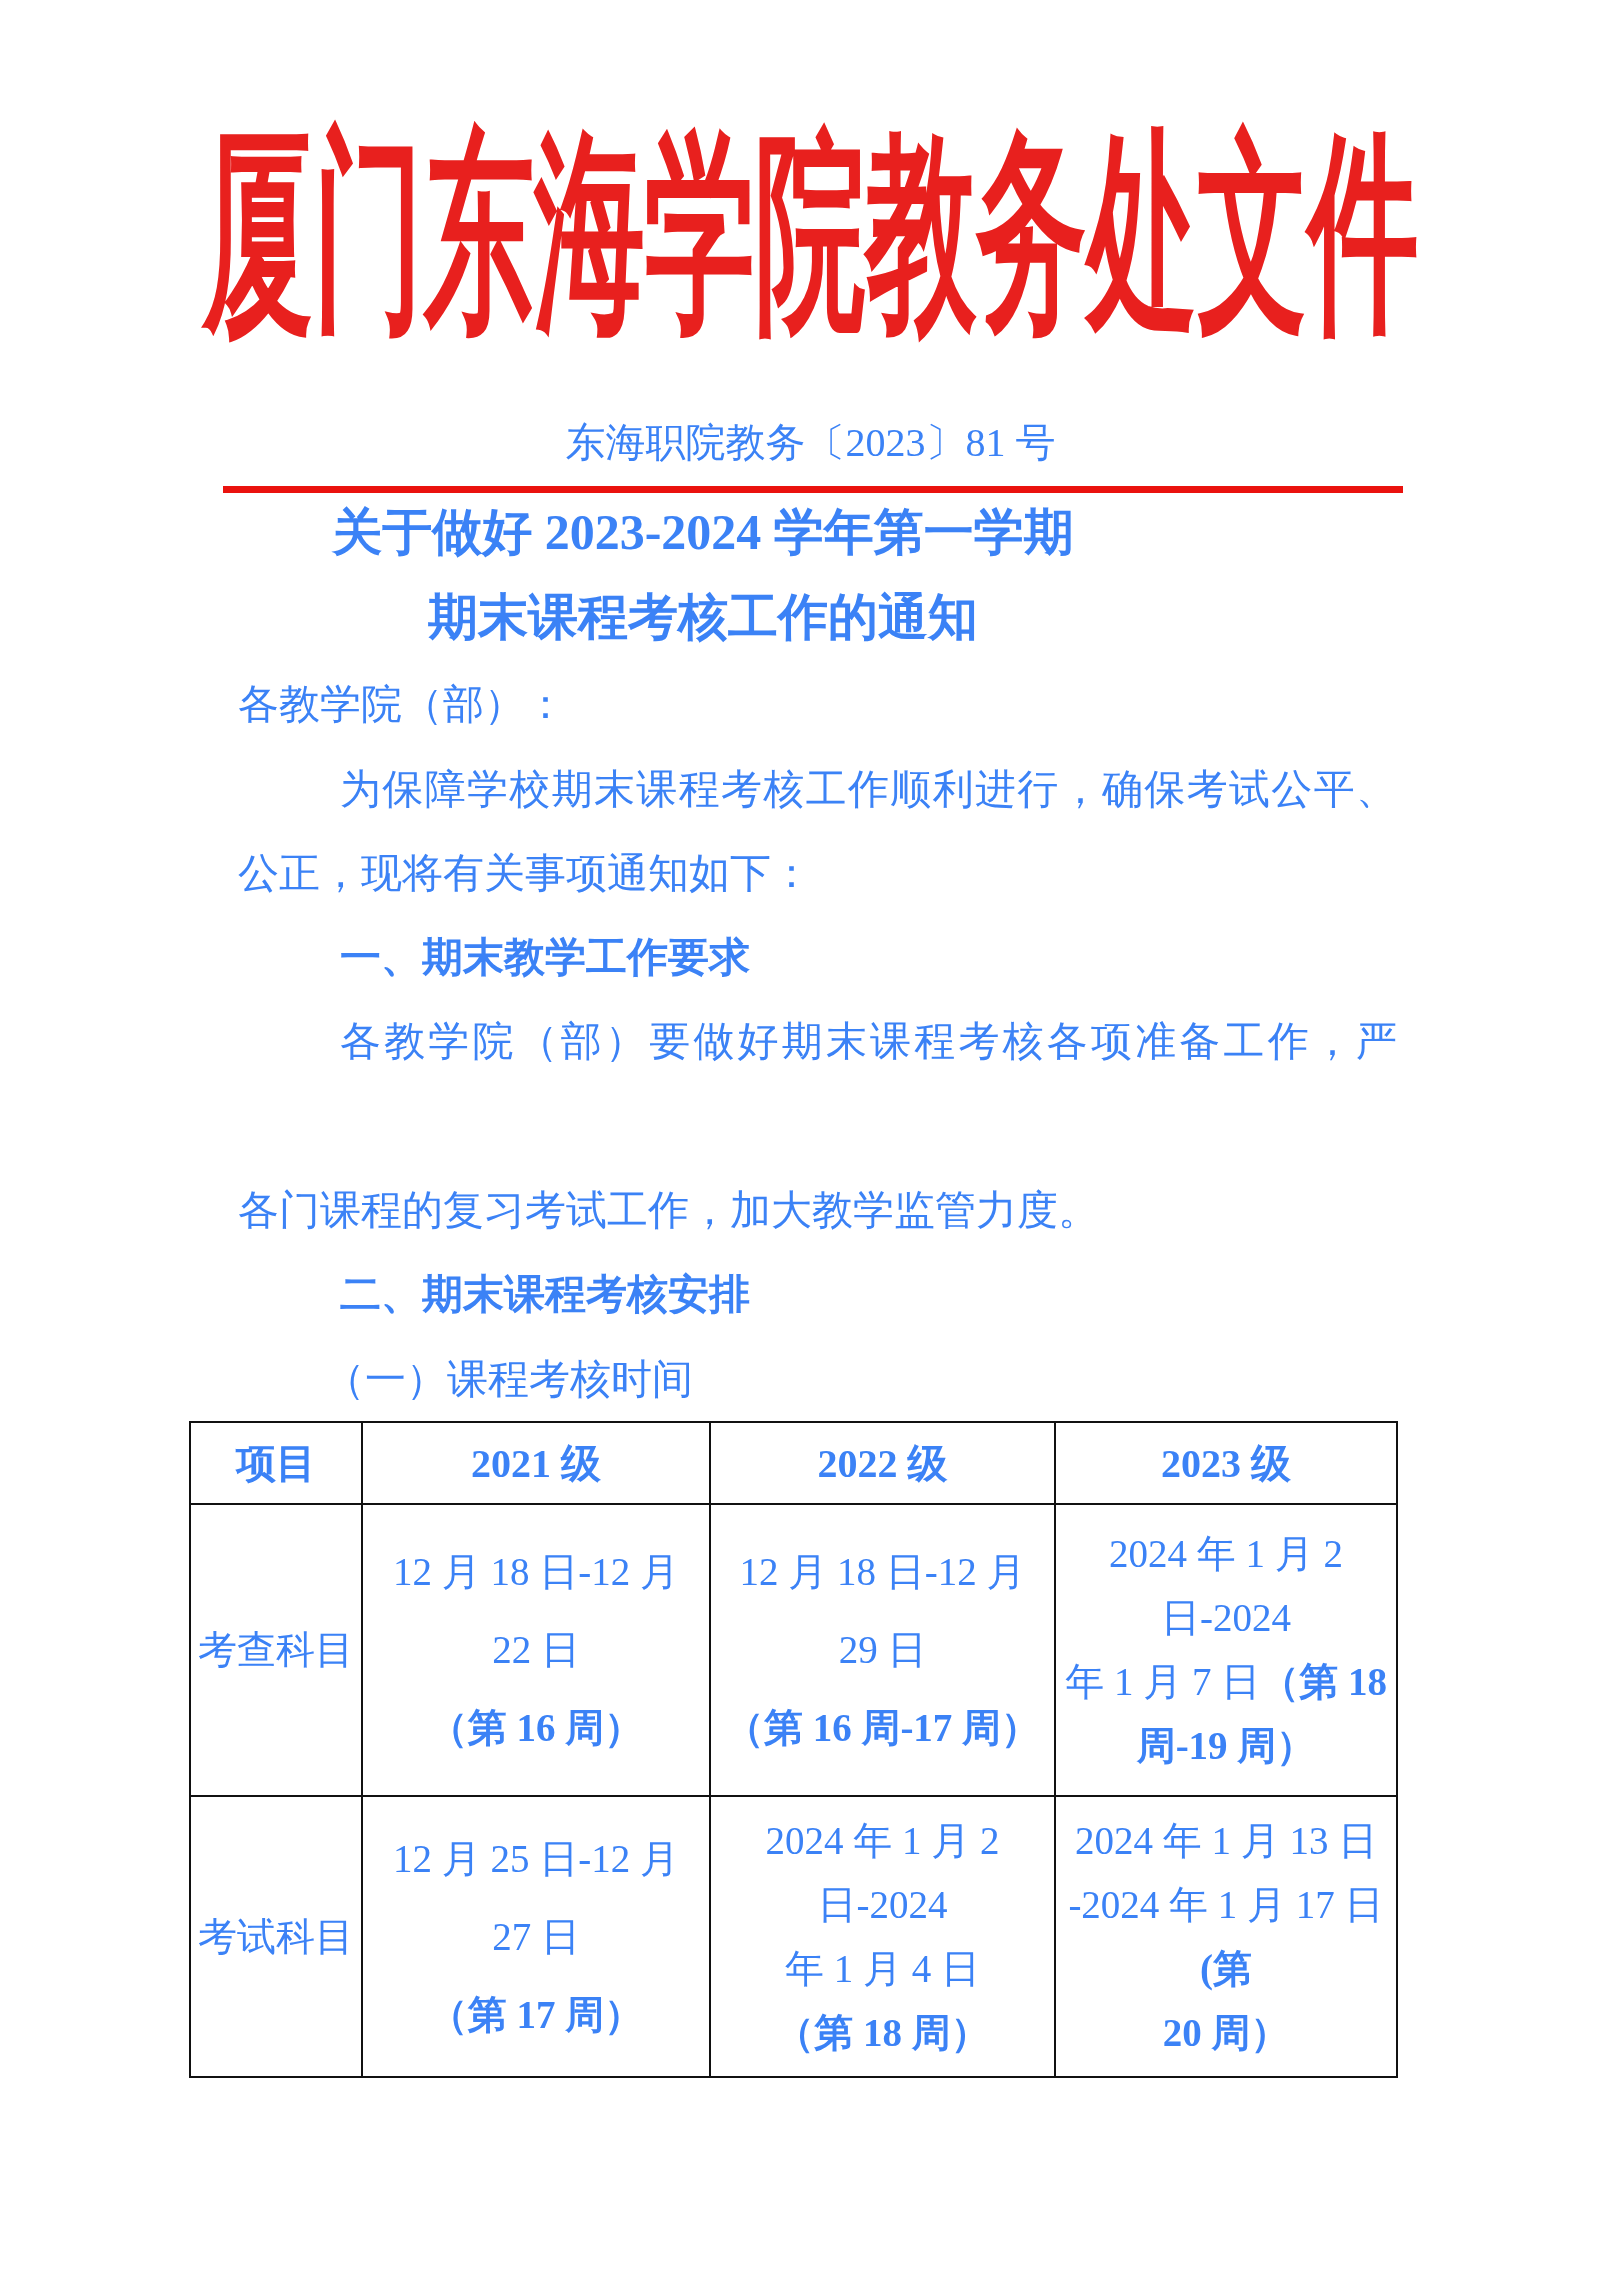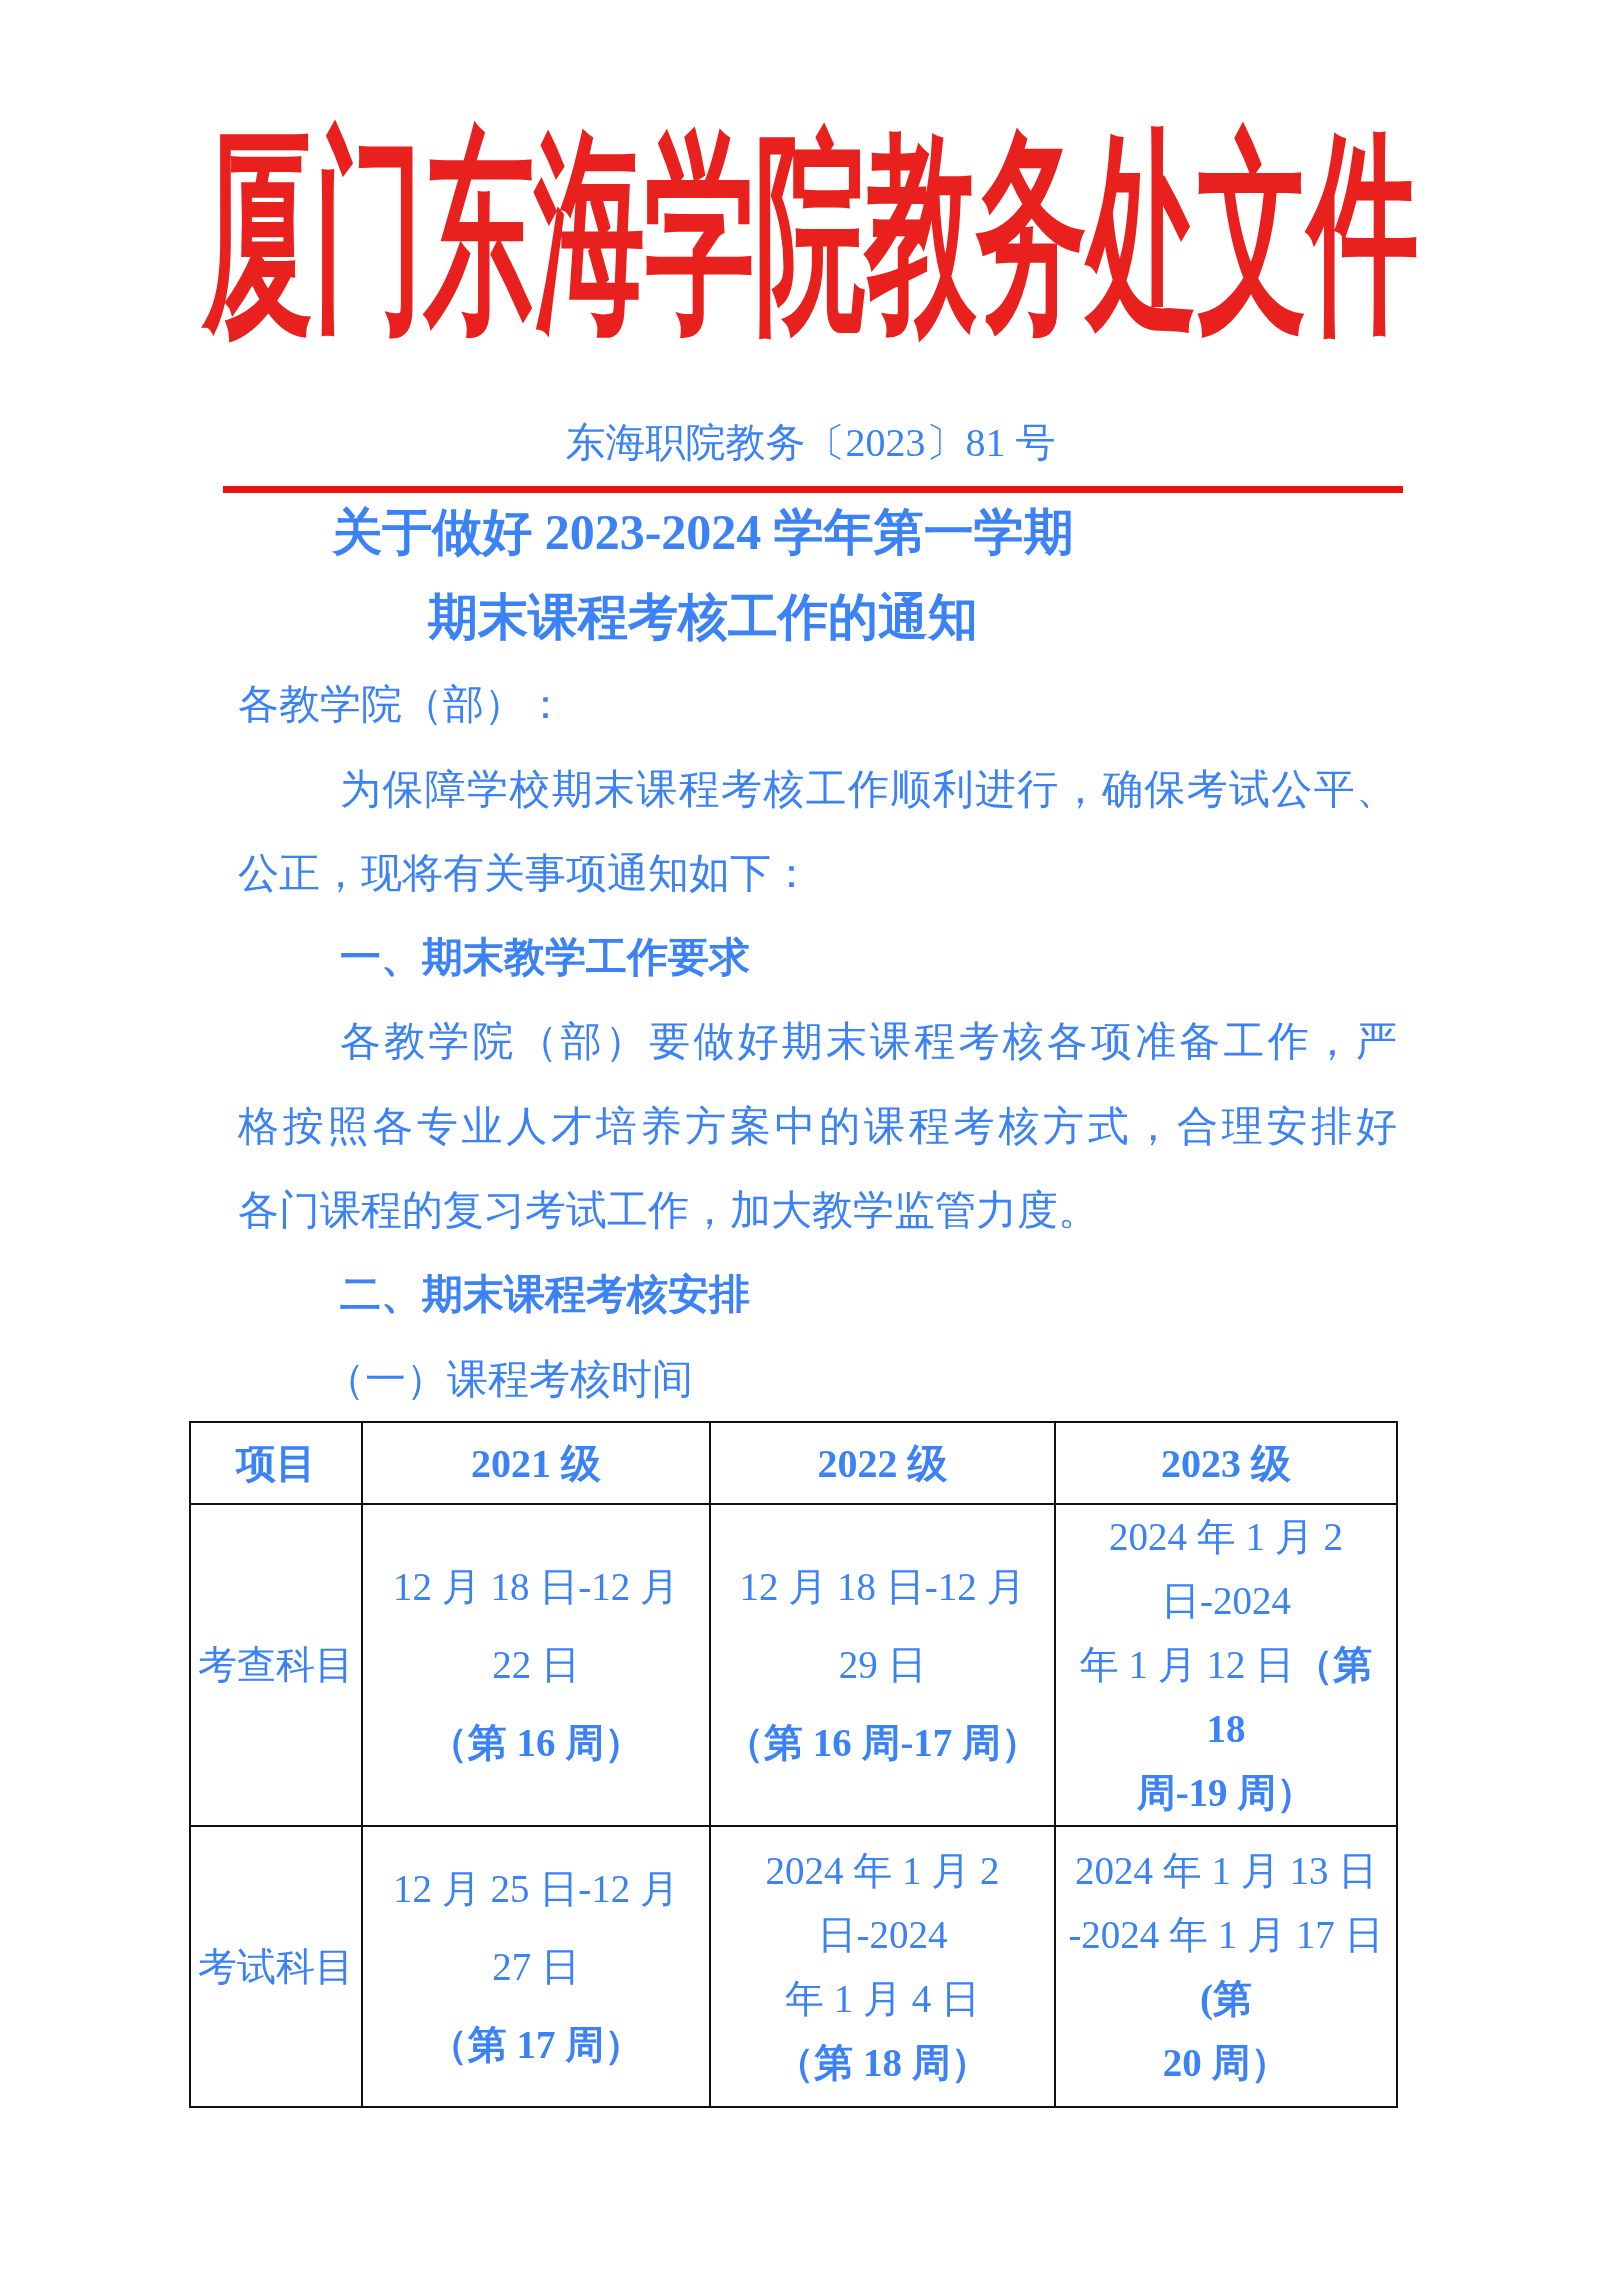--- a/index.html
+++ b/index.html
@@ -77,21 +77,20 @@
   <div class="red-rule" style="background: rgb(234, 18, 14);"></div>
 
   <div id="title1" class="title-line">关于做好 2023-2024 学年第一学期</div>
   <div id="title2" class="title-line">期末课程考核工作的通知</div>
 
   <div id="bl1" class="bline">各教学院（部）：</div>
   <div id="bl2" class="bline indent just">为保障学校期末课程考核工作顺利进行，确保考试公平、</div>
   <div id="bl3" class="bline">公正，现将有关事项通知如下：</div>
   <div id="bl4" class="bline indent bhead">一、期末教学工作要求</div>
   <div id="bl5" class="bline indent just">各教学院（部）要做好期末课程考核各项准备工作，严</div>
-  <div id="bl6" class="bline just">格按照各专业人才培养方案中的课程考核方式，合理安排好</div>
   <div id="bl7" class="bline">各门课程的复习考试工作，加大教学监管力度。</div>
   <div id="bl8" class="bline indent bhead">二、期末课程考核安排</div>
   <div id="bl9" class="bline indent-sm">（一）课程考核时间</div>
 
   <table id="schedule-table">
       <colgroup>
         <col style="width: 172px;">
         <col style="width: 348px;">
         <col style="width: 345px;">
         <col style="width: 342px;">
@@ -110,21 +109,21 @@
           <td class="lines-2">
             <div class="cell-line"><span>12 月 18 日-12 月 22 日</span></div>
             <div class="cell-line"><b>（第 16 周）</b></div>
           </td>
           <td class="lines-2">
             <div class="cell-line"><span>12 月 18 日-12 月 29 日</span></div>
             <div class="cell-line"><b>（第 16 周-17 周）</b></div>
           </td>
           <td class="lines-3">
             <div class="cell-line"><span>2024 年 1 月 2 日-2024</span></div>
-            <div class="cell-line"><span>年 1 月 12 日</span><b>（第 18</b></div>
+            <div class="cell-line"><span>年 1 月 7 日</span><b>（第 18</b></div>
             <div class="cell-line"><b>周-19 周）</b></div>
           </td>
         </tr>
         <tr>
           <td class="lines-1">考试科目</td>
           <td class="lines-2">
             <div class="cell-line"><span>12 月 25 日-12 月 27 日</span></div>
             <div class="cell-line"><b>（第 17 周）</b></div>
           </td>
           <td class="lines-3">

